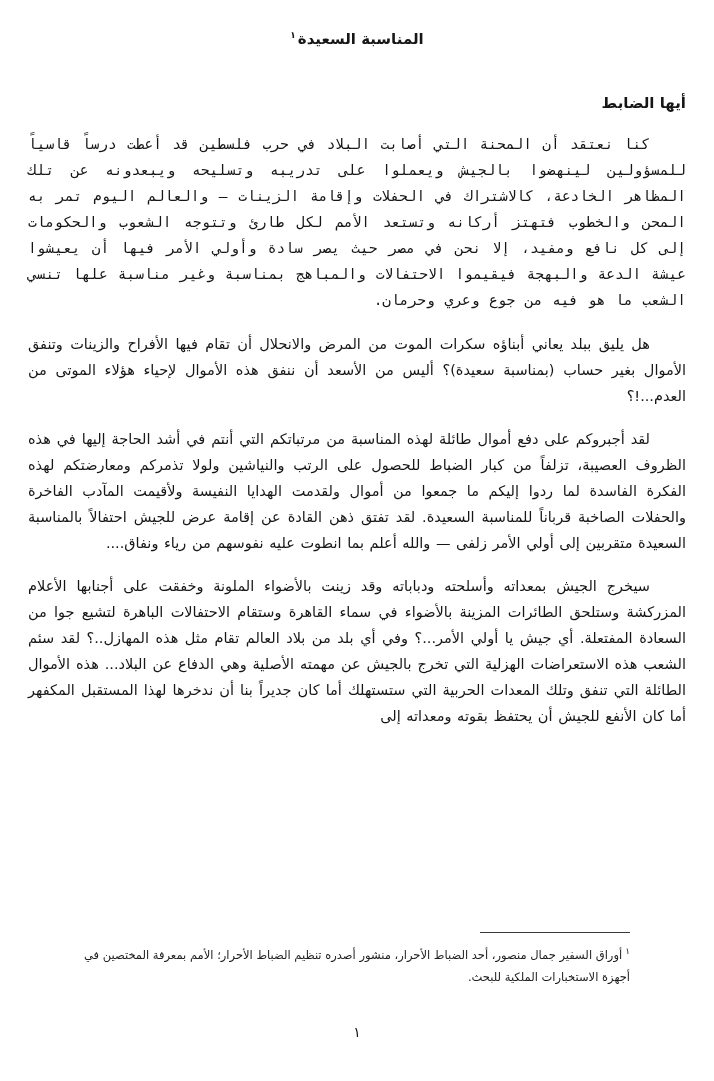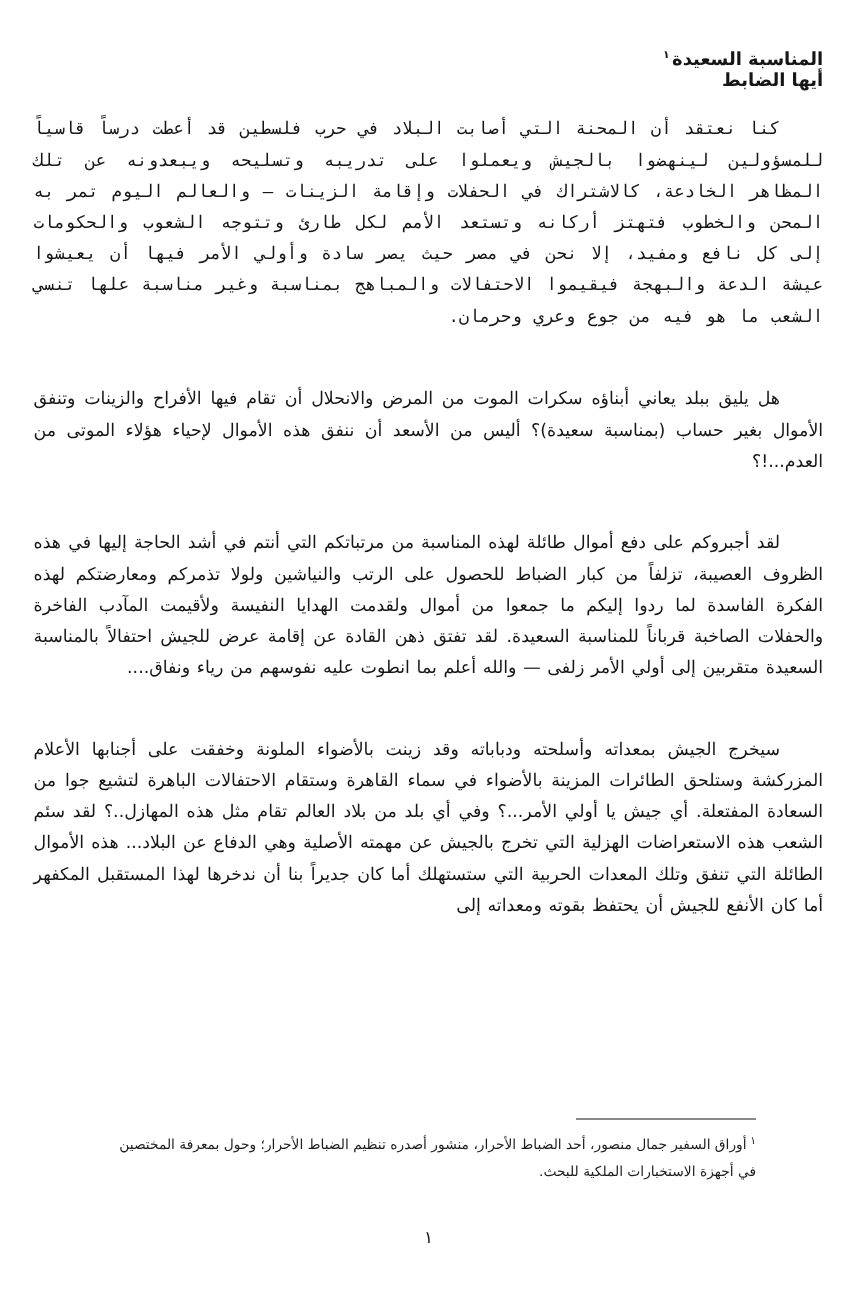--- a/index.html
+++ b/index.html
@@ -9,41 +9,42 @@
     width: 714px;
     height: 1081px;
     background: #ffffff;
     color: #161616;
     direction: rtl;
     font-family: "DejaVu Sans", sans-serif;
     padding: 24px 28px 0 28px;
     overflow: hidden;
   }
   .doc-title {
-    text-align: right;
+    text-align: center;
     font-weight: bold;
     font-size: 15px;
-    margin-top: 16px;
+    margin-top: 6px;
     letter-spacing: 0.2px;
   }
   .doc-title sup {
     font-size: 9px;
     vertical-align: super;
     margin-right: 2px;
   }
   .salutation {
     font-weight: bold;
     font-size: 15px;
+    margin-top: 46px;
   }
   .para {
     font-size: 14.5px;
     line-height: 26px;
     text-align: justify;
     text-indent: 36px;
-    margin-top: 42px;
+    margin-top: 17px;
     word-spacing: 1px;
   }
   .para:first-of-type { margin-top: 20px; font-family: Liberation Mono, monospace; }
   .footnote-rule {
     position: absolute;
     top: 932px;
     right: 84px;
     width: 150px;
     border-top: 1px solid #3a3a3a;
   }
@@ -84,18 +85,18 @@
   <div class="salutation">أيها الضابط</div>
 
   <p class="para">كنا نعتقد أن المحنة التي أصابت البلاد في حرب فلسطين قد أعطت درساً قاسياً للمسؤولين لينهضوا بالجيش ويعملوا على تدريبه وتسليحه ويبعدونه عن تلك المظاهر الخادعة، كالاشتراك في الحفلات وإقامة الزينات — والعالم اليوم تمر به المحن والخطوب فتهتز أركانه وتستعد الأمم لكل طارئ وتتوجه الشعوب والحكومات إلى كل نافع ومفيد، إلا نحن في مصر حيث يصر سادة وأولي الأمر فيها أن يعيشوا عيشة الدعة والبهجة فيقيموا الاحتفالات والمباهج بمناسبة وغير مناسبة علها تنسي الشعب ما هو فيه من جوع وعري وحرمان.</p>
   <p class="para">هل يليق ببلد يعاني أبناؤه سكرات الموت من المرض والانحلال أن تقام فيها الأفراح والزينات وتنفق الأموال بغير حساب (بمناسبة سعيدة)؟ أليس من الأسعد أن ننفق هذه الأموال لإحياء هؤلاء الموتى من العدم...!؟</p>
   <p class="para">لقد أجبروكم على دفع أموال طائلة لهذه المناسبة من مرتباتكم التي أنتم في أشد الحاجة إليها في هذه الظروف العصيبة، تزلفاً من كبار الضباط للحصول على الرتب والنياشين ولولا تذمركم ومعارضتكم لهذه الفكرة الفاسدة لما ردوا إليكم ما جمعوا من أموال ولقدمت الهدايا النفيسة ولأقيمت المآدب الفاخرة والحفلات الصاخبة قرباناً للمناسبة السعيدة. لقد تفتق ذهن القادة عن إقامة عرض للجيش احتفالاً بالمناسبة السعيدة متقربين إلى أولي الأمر زلفى — والله أعلم بما انطوت عليه نفوسهم من رياء ونفاق....</p>
   <p class="para">سيخرج الجيش بمعداته وأسلحته ودباباته وقد زينت بالأضواء الملونة وخفقت على أجنابها الأعلام المزركشة وستلحق الطائرات المزينة بالأضواء في سماء القاهرة وستقام الاحتفالات الباهرة لتشيع جوا من السعادة المفتعلة. أي جيش يا أولي الأمر...؟ وفي أي بلد من بلاد العالم تقام مثل هذه المهازل..؟ لقد سئم الشعب هذه الاستعراضات الهزلية التي تخرج بالجيش عن مهمته الأصلية وهي الدفاع عن البلاد... هذه الأموال الطائلة التي تنفق وتلك المعدات الحربية التي ستستهلك أما كان جديراً بنا أن ندخرها لهذا المستقبل المكفهر أما كان الأنفع للجيش أن يحتفظ بقوته ومعداته إلى</p>
 
   <div class="footnote-rule"></div>
 
   <div class="footnote">
-    <span class="fn-marker">١</span><span>أوراق السفير جمال منصور، أحد الضباط الأحرار، منشور أصدره تنظيم الضباط الأحرار؛ وحول بمعرفة المختصين في أجهزة الاستخبارات الملكية للبحث.</span>
+    <span class="fn-marker">١</span><span>أوراق السفير جمال منصور، أحد الضباط الأحرار، منشور أصدره تنظيم الضباط الأحرار؛ الأمم بمعرفة المختصين في أجهزة الاستخبارات الملكية للبحث.</span>
   </div>
 
   <div class="page-number">١</div>
 
 </div>
 
 </body></html>

